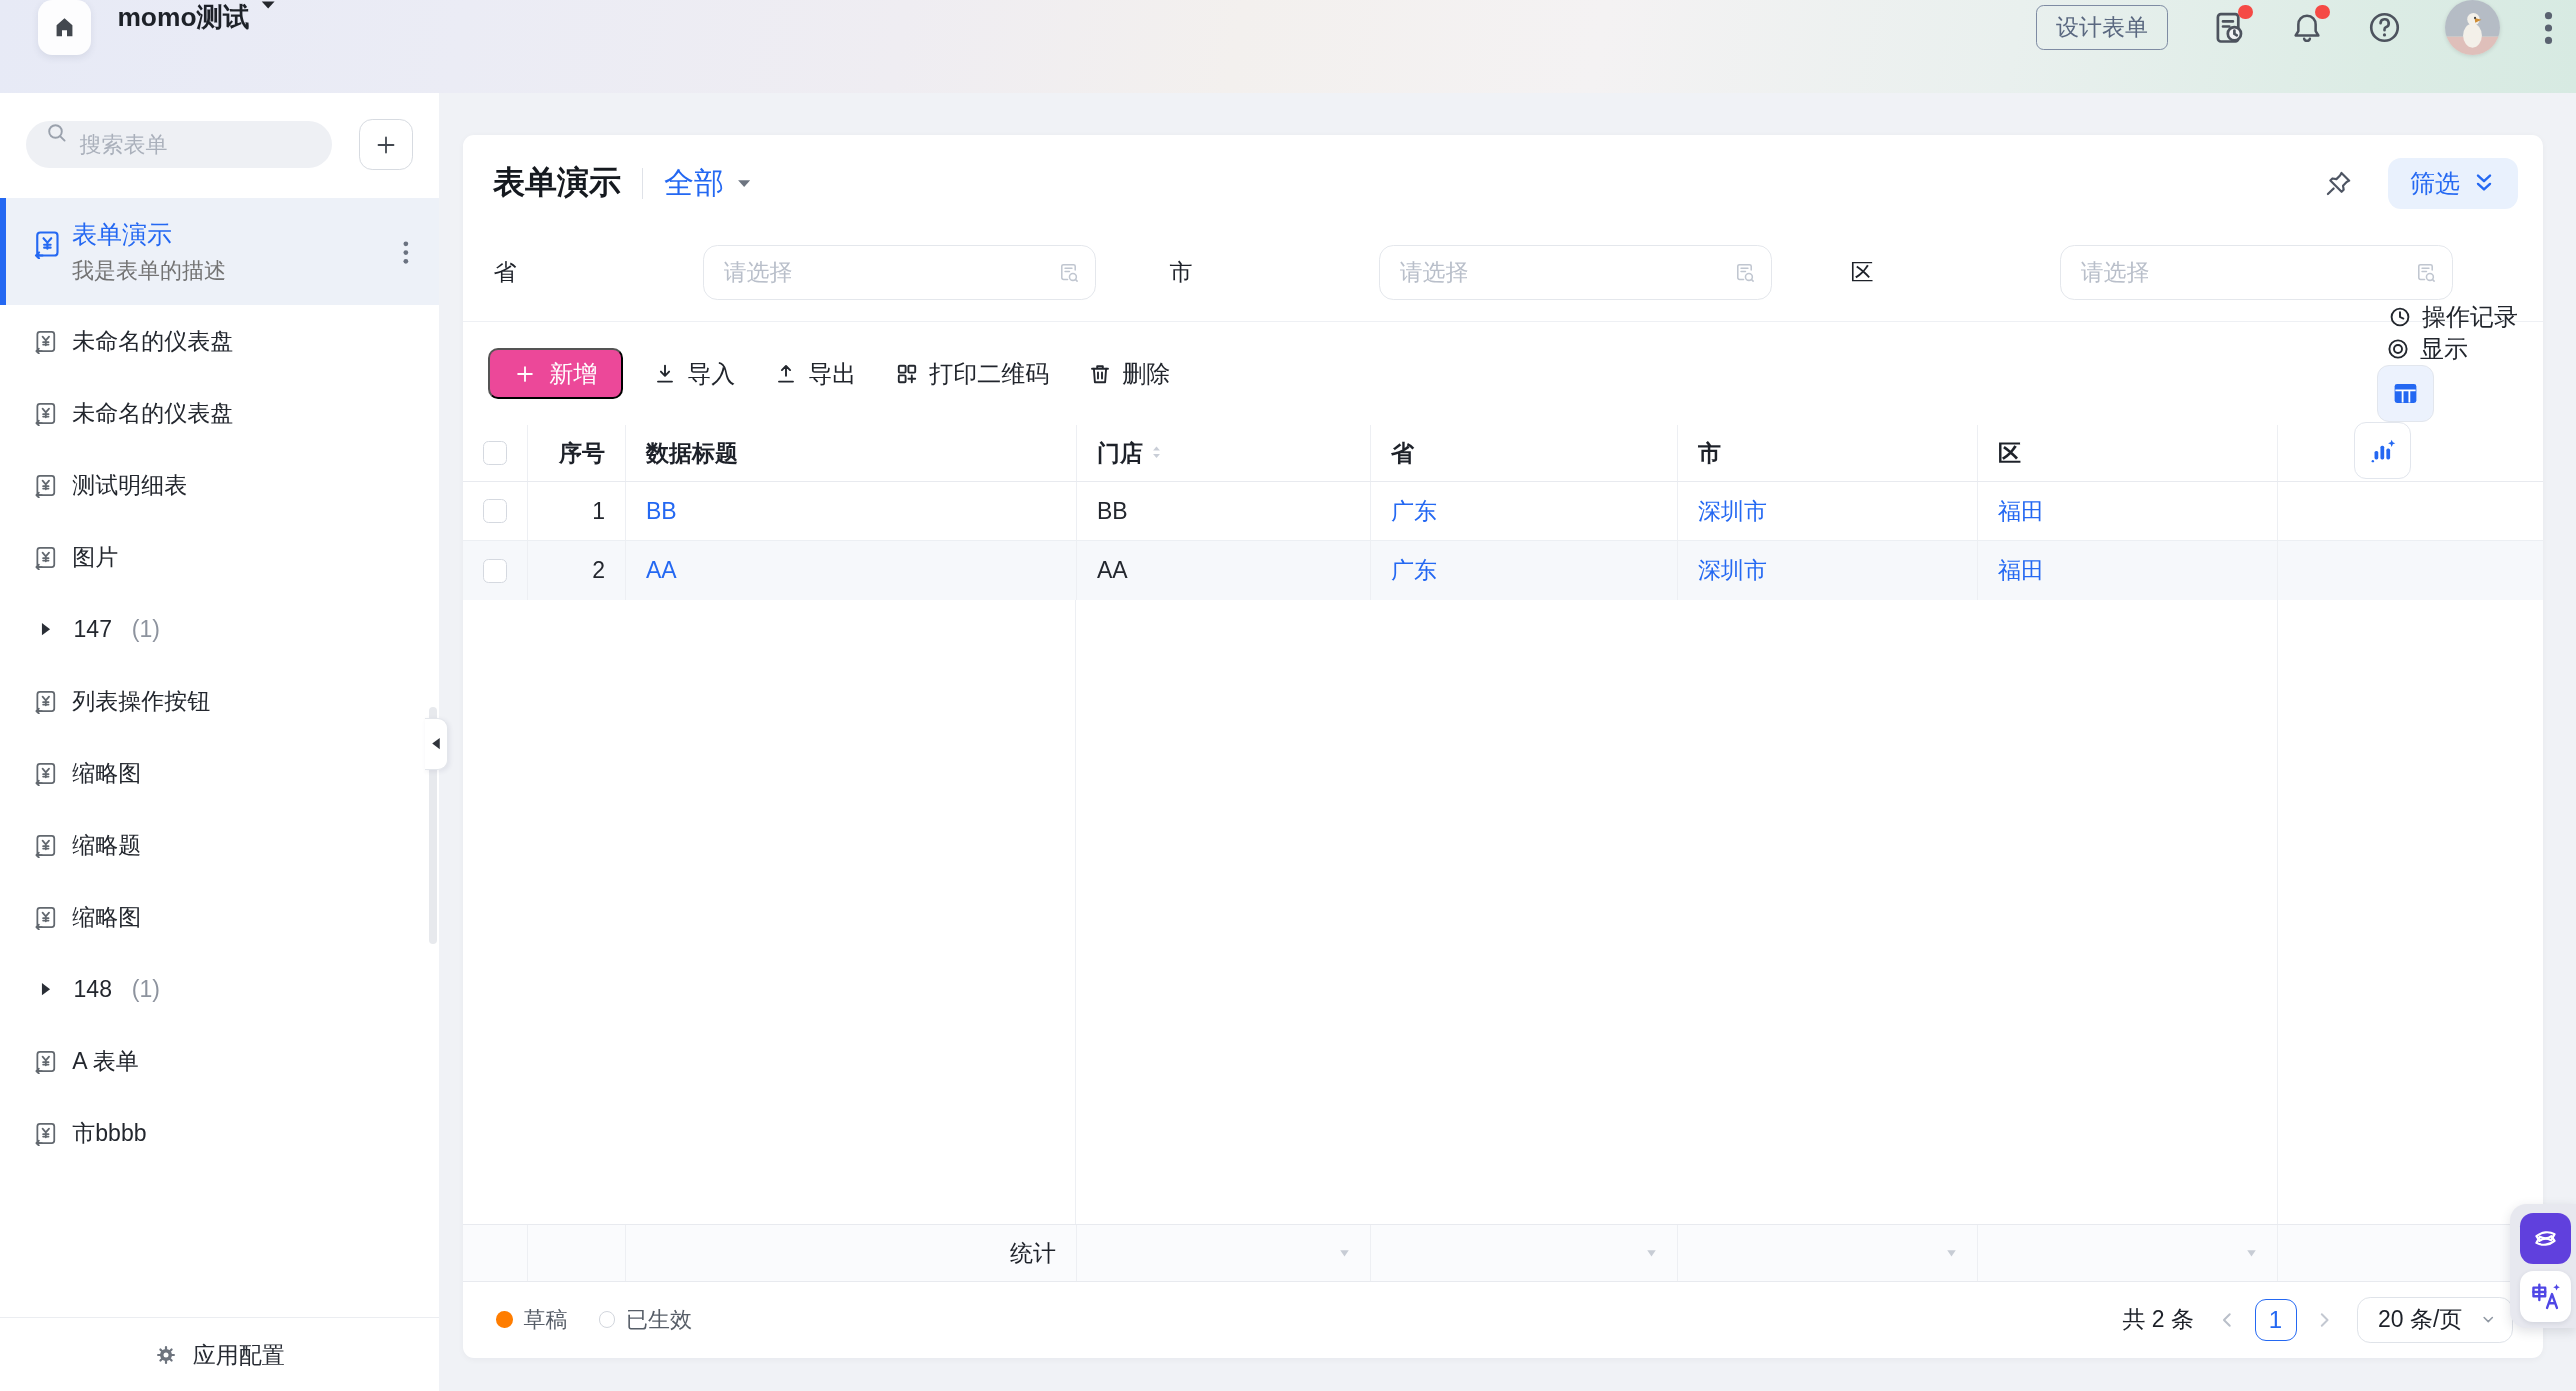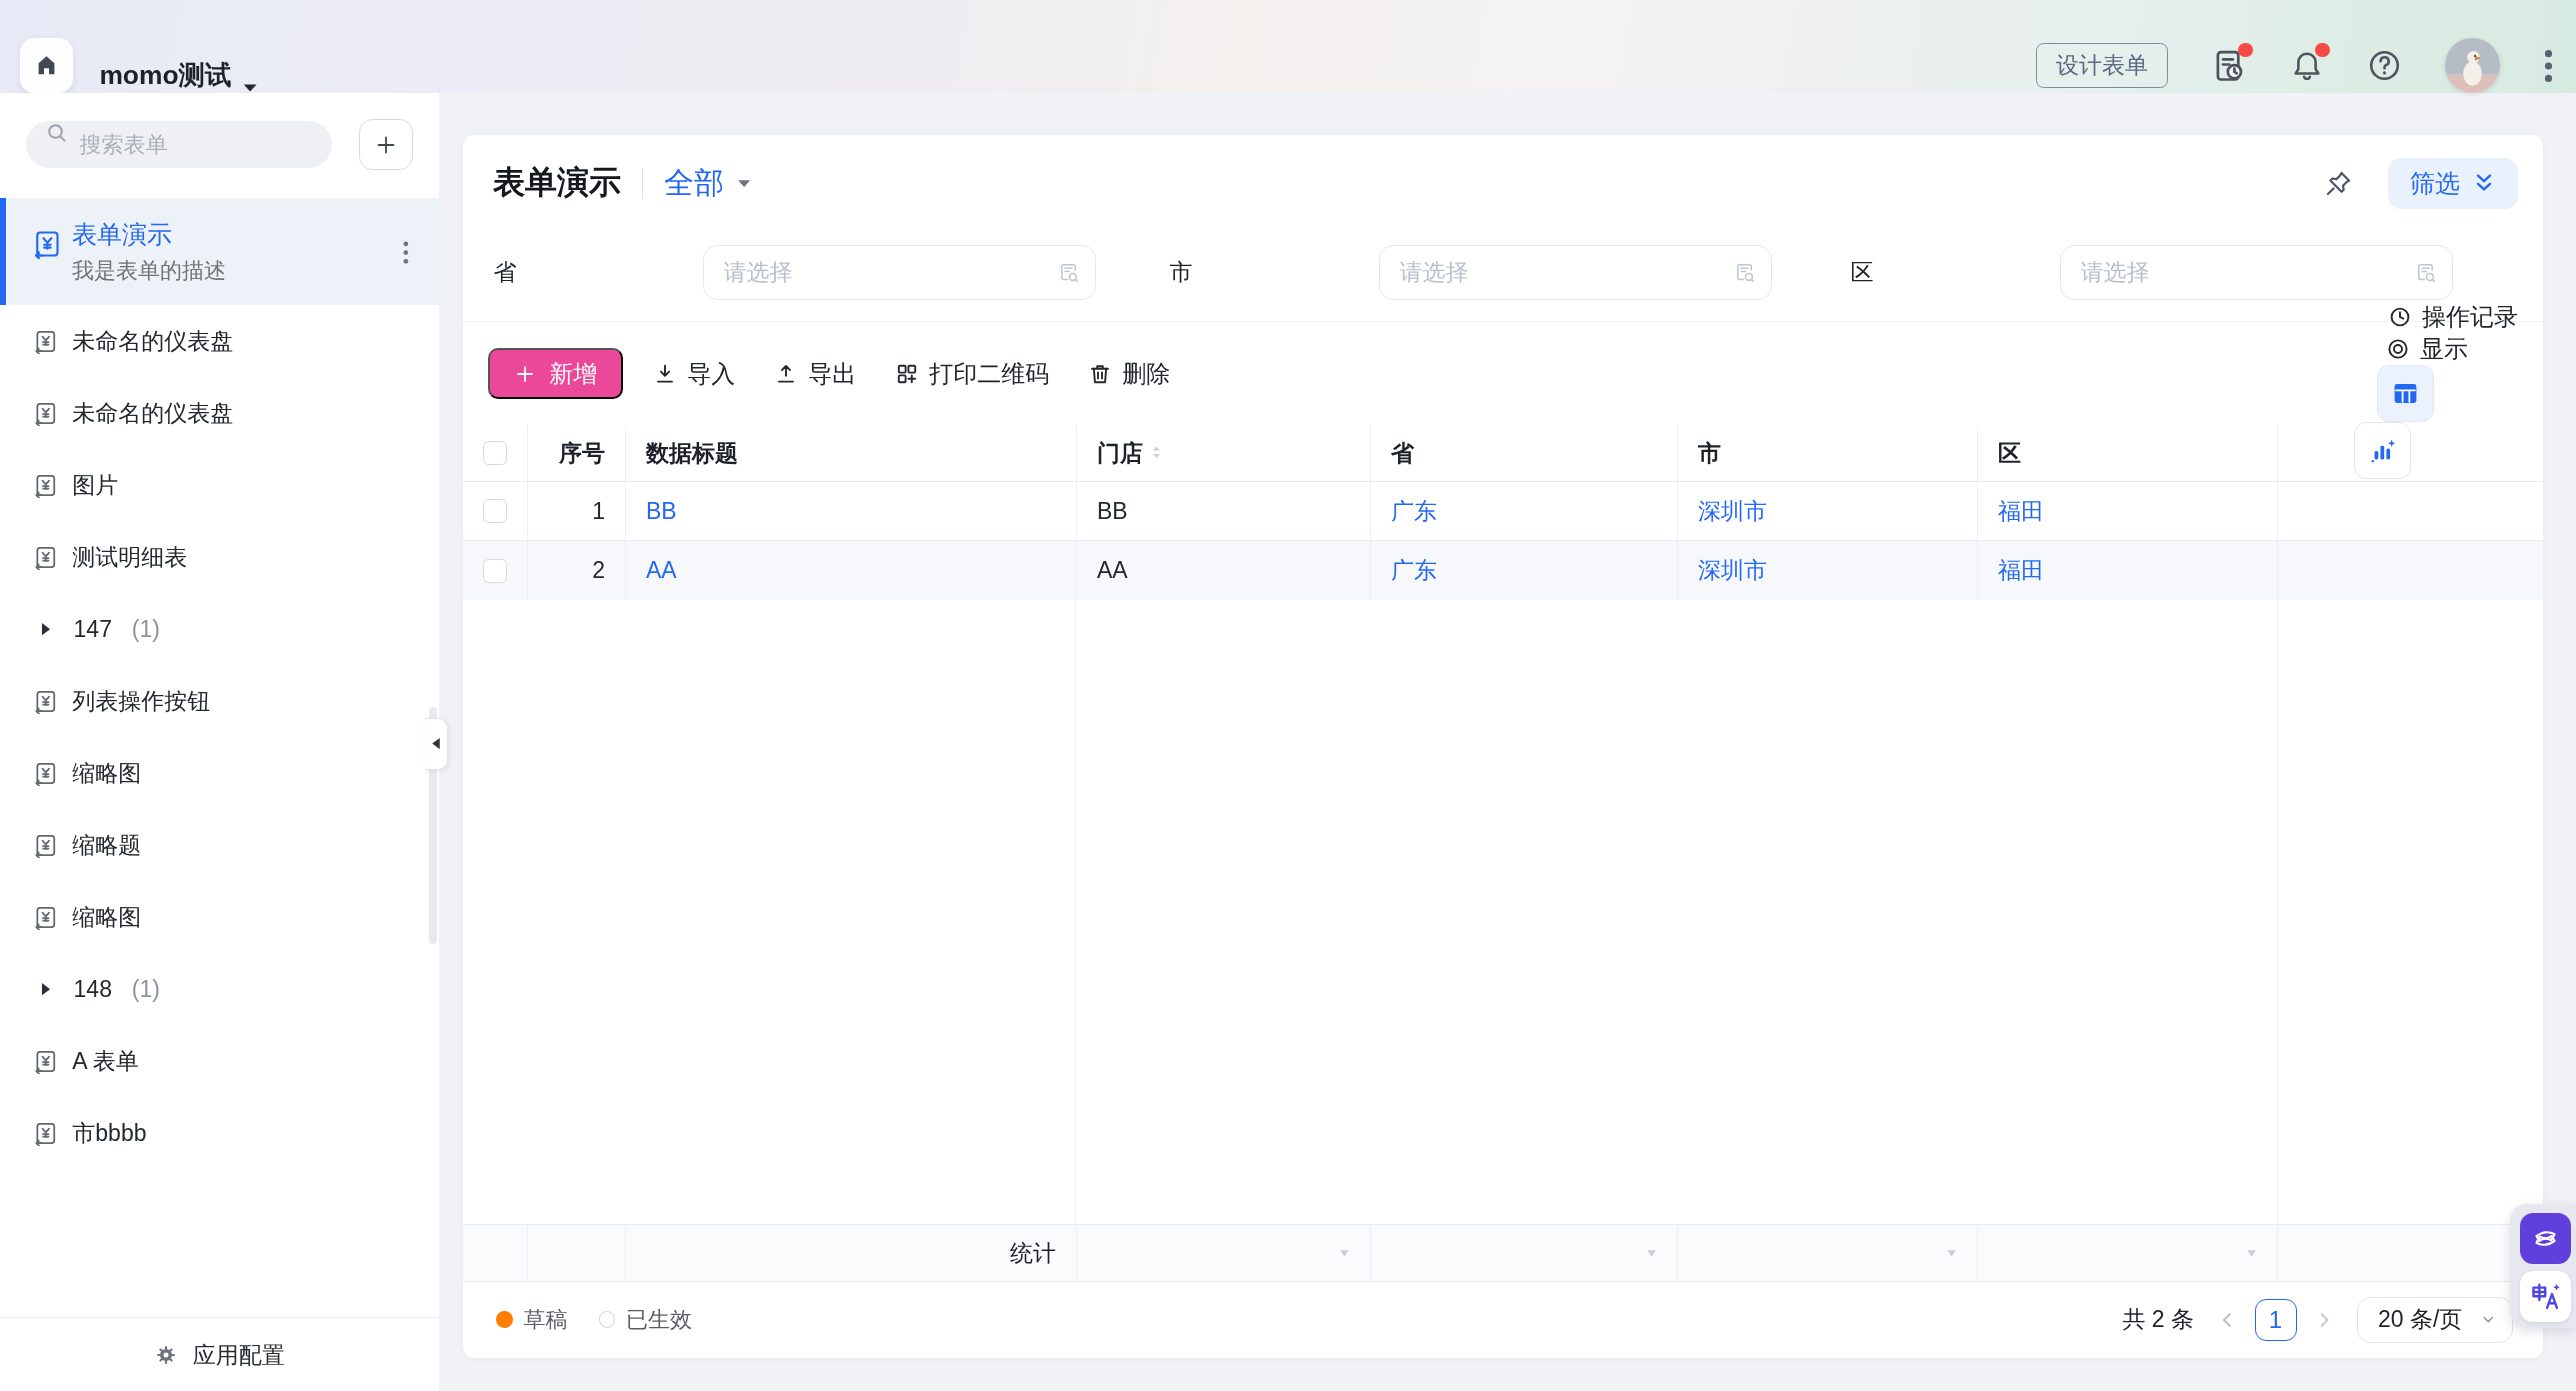--- a/index.html
+++ b/index.html
@@ -6,21 +6,21 @@
   html,body { width: 2576px; height: 1392px; overflow: hidden; }
   body {
     font-family: "Liberation Sans", "DejaVu Sans", sans-serif;
     color: #23272e; background: #f0f2f6; position: relative;
   }
   svg { display:block; }
 
   
   .topbar {
     position: absolute; left:0; top:0; width:2576px; height:93px;
-    display:flex; align-items:flex-end; padding:0 22px 0 20px;
+    display:flex; align-items:flex-start; padding:0 22px 0 38px;
     background: linear-gradient(100deg,#e7eaf6 0%,#ebecf5 18%,#efedf2 35%,#f3f0ee 48%,#f4f2f3 62%,#e9f0ee 78%,#dcece5 92%,#d7eae2 100%);
   }
   .home-btn {
     width:53px; height:55px; background:#fdfdfe; border-radius:14.3px;
     display:flex; align-items:center; justify-content:center;
     box-shadow:0 2.2px 7.7px rgba(60,70,100,.10);
   }
   .app-title { margin-left:26.4px; font-size:26.4px; font-weight:700; color:#1d2128; }
   .tb-caret { margin-left:12px; }
   .tb-right { margin-left:auto; display:flex; align-items:center; gap:43px; }
@@ -296,31 +296,31 @@
       <span>未命名的仪表盘</span>
     </div>
     <div class="side-item">
       <span class="ico">
           <svg width="25" height="25" viewBox="0 0 24 24" fill="none" stroke="currentColor" stroke-width="1.7" stroke-linecap="round" stroke-linejoin="round">
             <rect x="4.2" y="2.8" width="16.2" height="18.4" rx="2.4"></rect>
             <path d="M9.2 7.4l3.1 3.5 3.1-3.5M12.3 10.9v4.8M9.7 12.6h5.2M9.7 14.9h5.2"></path>
             <path d="M8.4 21.2H3.2M5.6 18.8l-2.4 2.4 2.4 2.3"></path>
           </svg>
         </span>
+      <span>测试明细表</span>
+    </div>
+    <div class="side-item">
+      <span class="ico">
+          <svg width="25" height="25" viewBox="0 0 24 24" fill="none" stroke="currentColor" stroke-width="1.7" stroke-linecap="round" stroke-linejoin="round">
+            <rect x="4.2" y="2.8" width="16.2" height="18.4" rx="2.4"></rect>
+            <path d="M9.2 7.4l3.1 3.5 3.1-3.5M12.3 10.9v4.8M9.7 12.6h5.2M9.7 14.9h5.2"></path>
+            <path d="M8.4 21.2H3.2M5.6 18.8l-2.4 2.4 2.4 2.3"></path>
+          </svg>
+        </span>
       <span>图片</span>
-    </div>
-    <div class="side-item">
-      <span class="ico">
-          <svg width="25" height="25" viewBox="0 0 24 24" fill="none" stroke="currentColor" stroke-width="1.7" stroke-linecap="round" stroke-linejoin="round">
-            <rect x="4.2" y="2.8" width="16.2" height="18.4" rx="2.4"></rect>
-            <path d="M9.2 7.4l3.1 3.5 3.1-3.5M12.3 10.9v4.8M9.7 12.6h5.2M9.7 14.9h5.2"></path>
-            <path d="M8.4 21.2H3.2M5.6 18.8l-2.4 2.4 2.4 2.3"></path>
-          </svg>
-        </span>
-      <span>测试明细表</span>
     </div>
     <div class="side-item">
       <span class="grp-caret">
           <svg width="12" height="14.3" viewBox="0 0 10 14">
             <polygon points="1,1 9,7 1,13" fill="#2a2e36"></polygon>
           </svg>
         </span>
       <span>147</span>
       <span class="count">(1)</span>
     </div>

